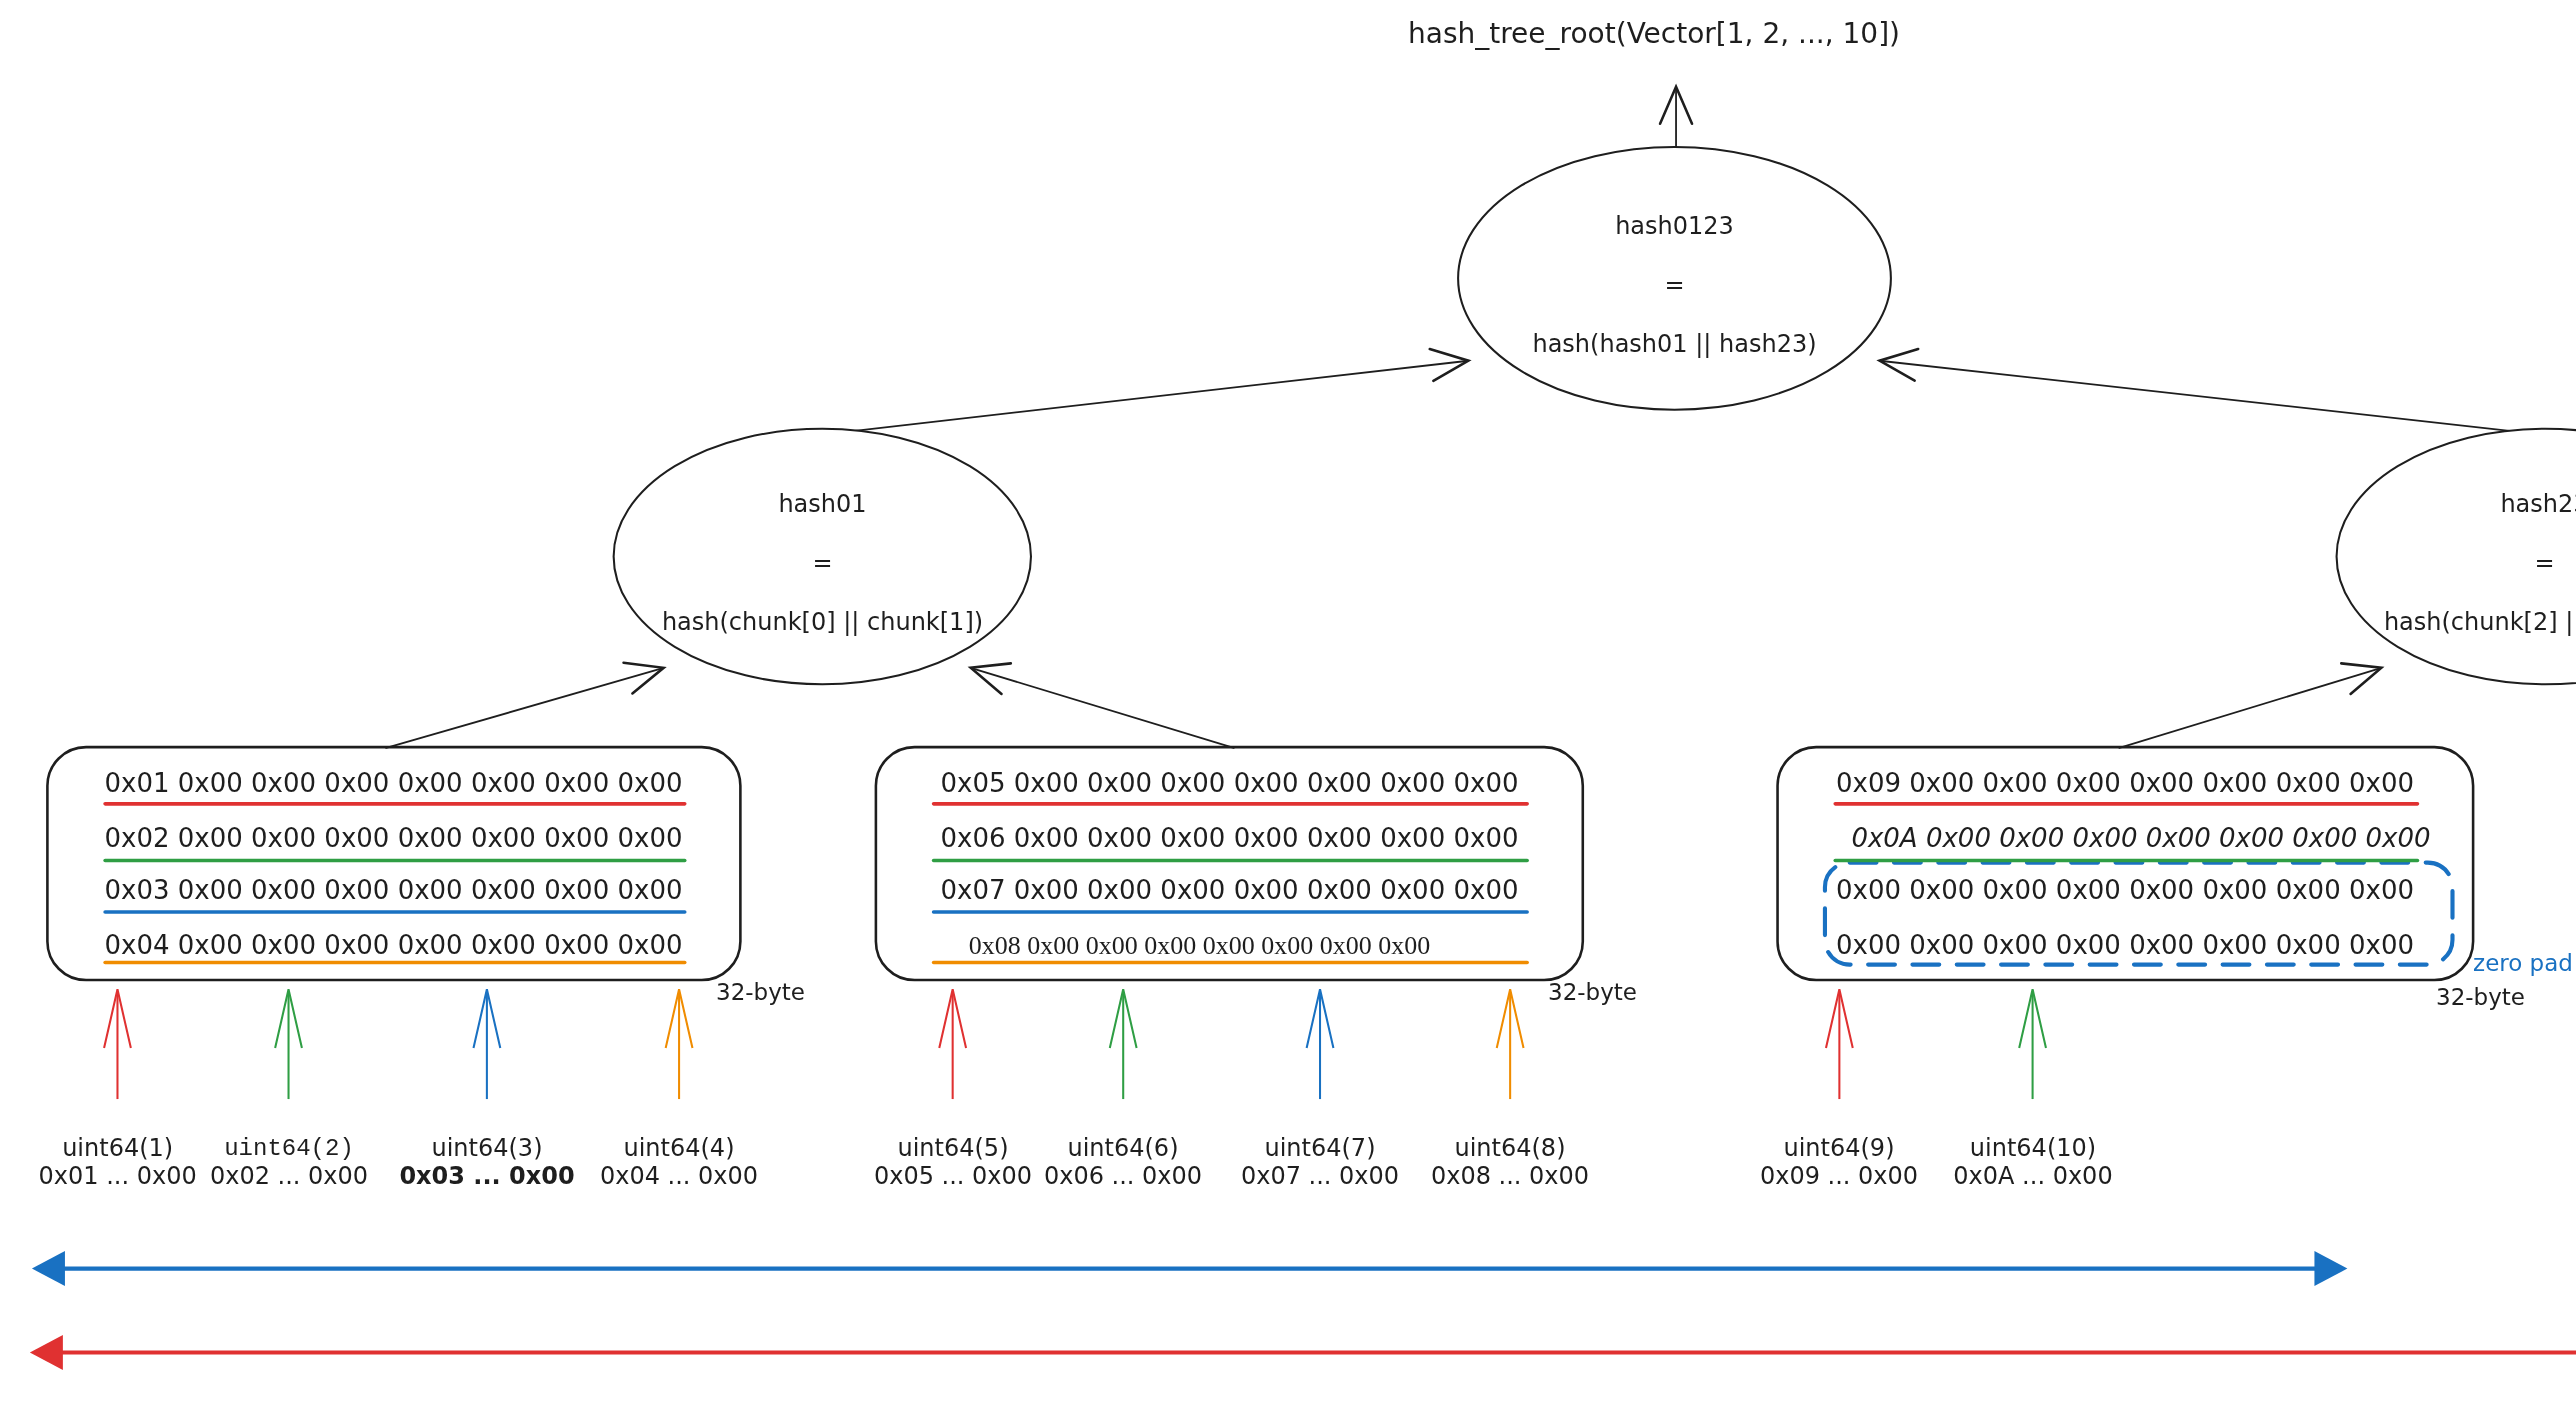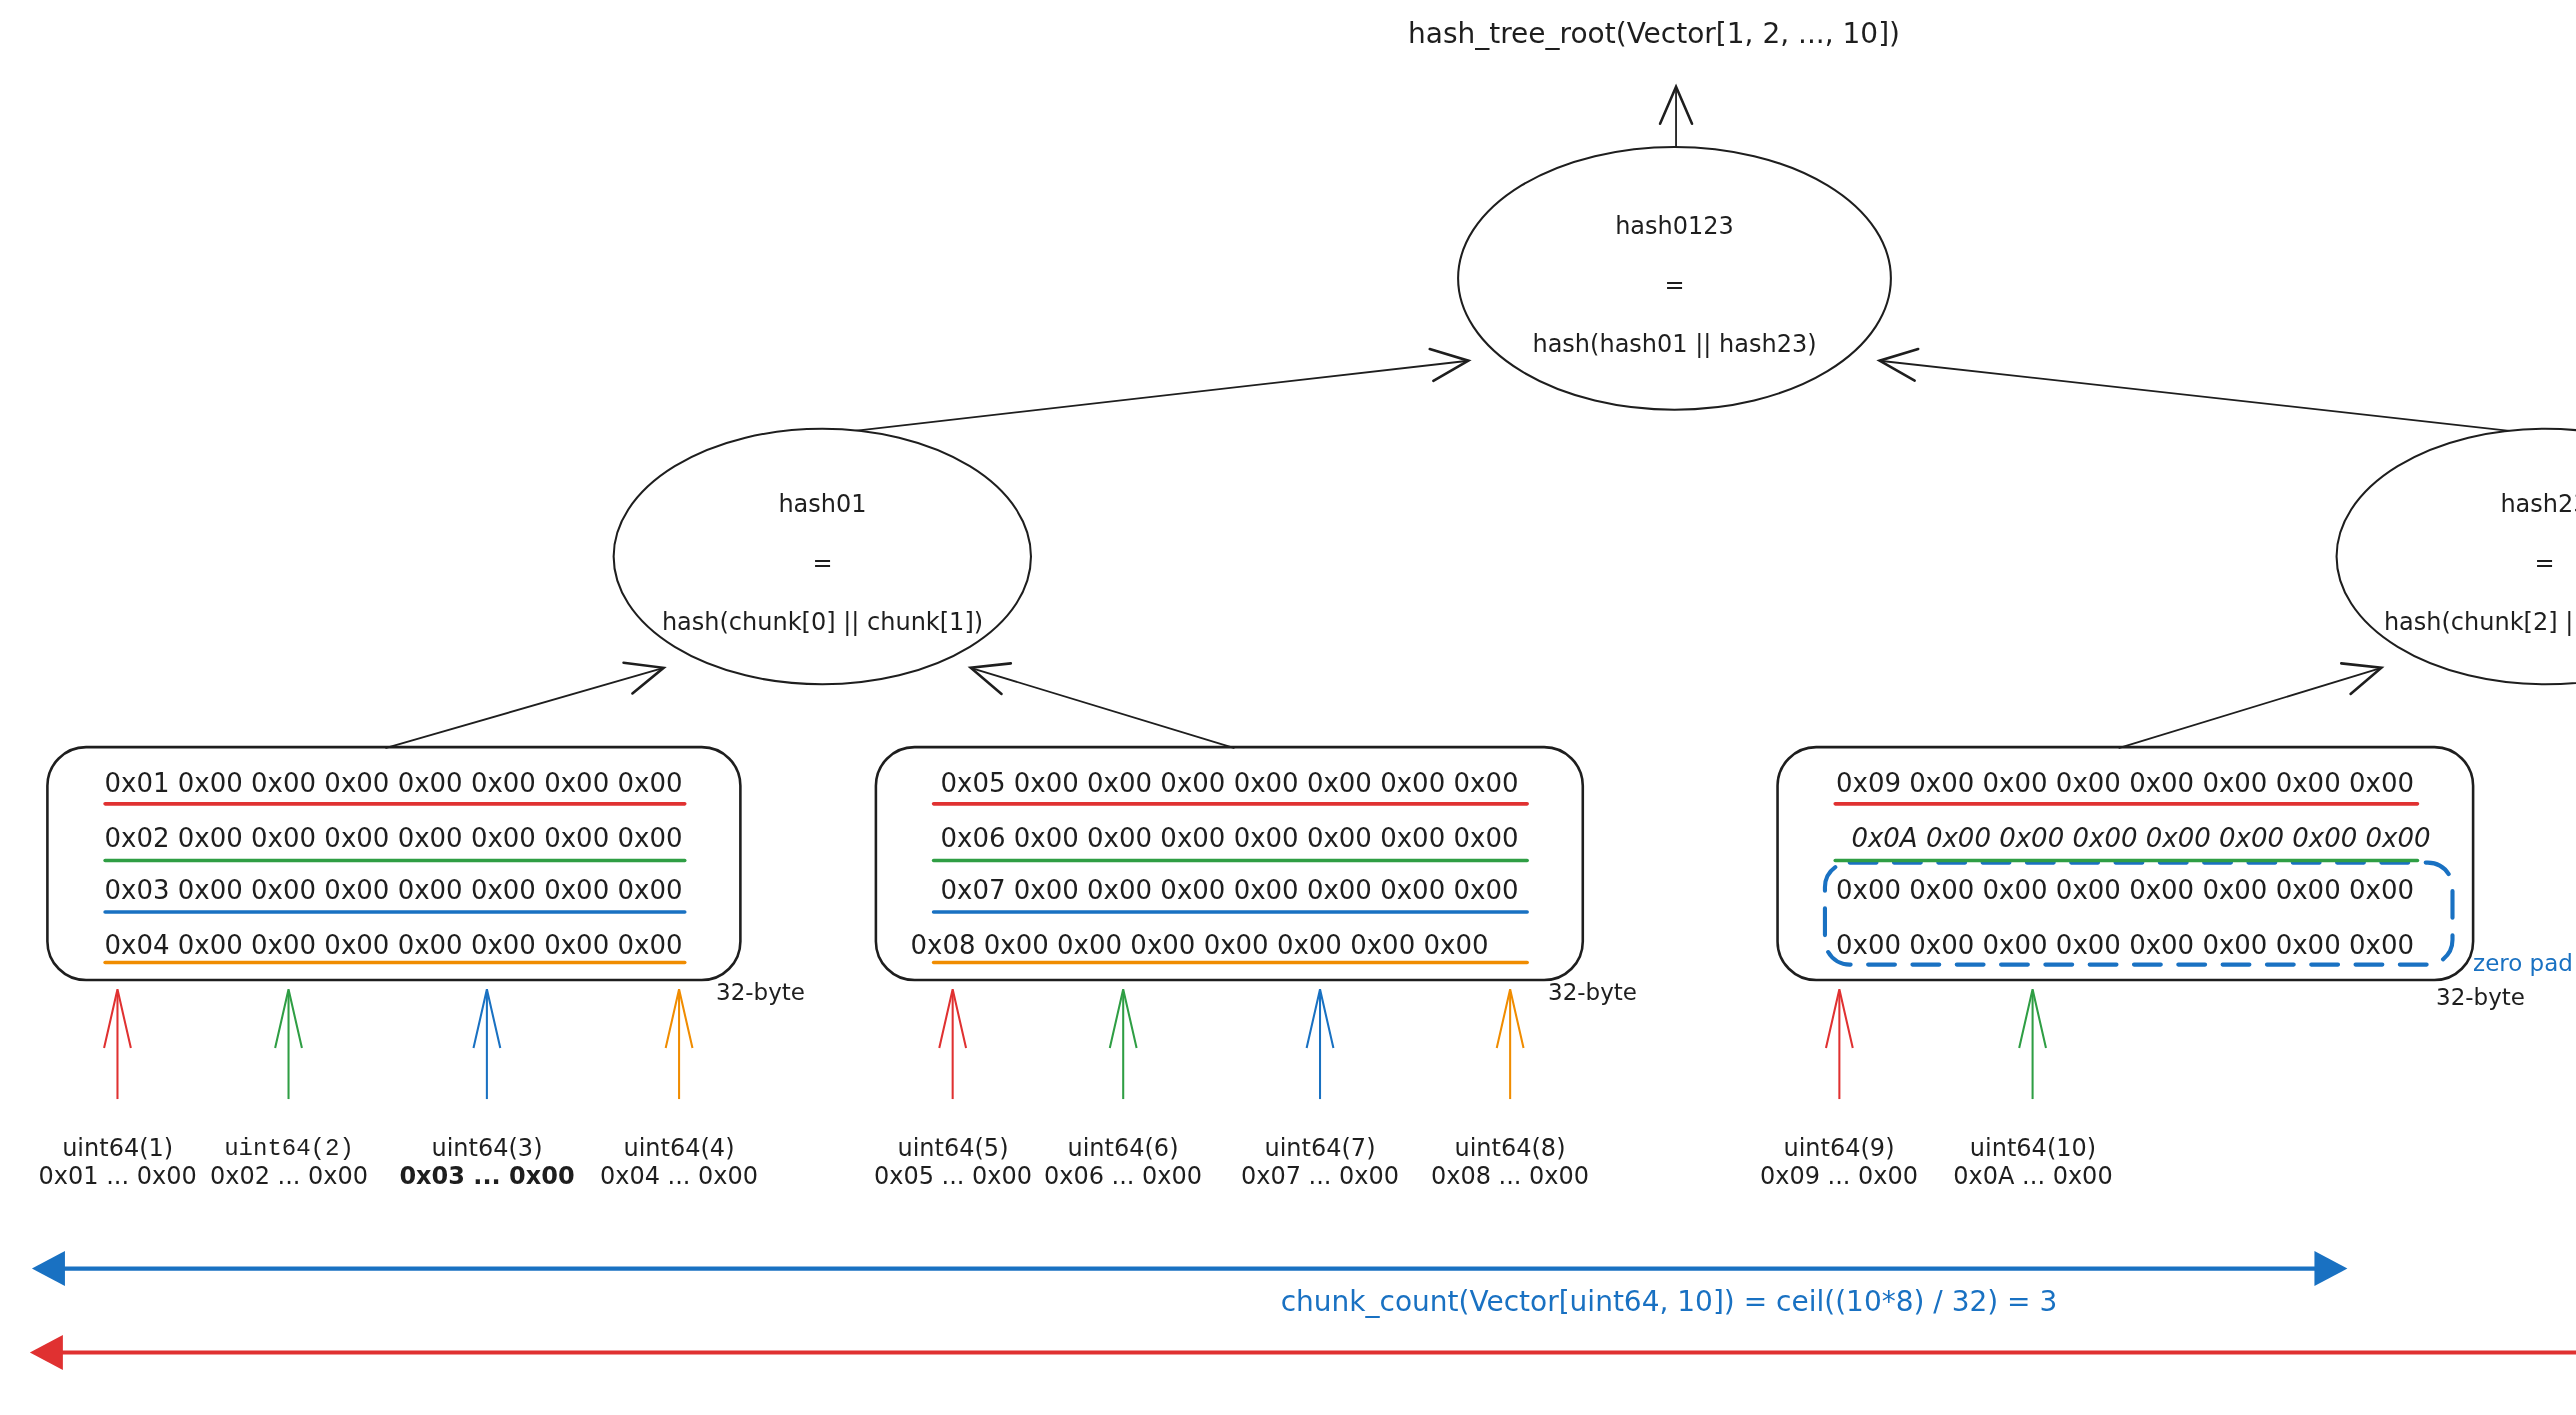--- a/index.html
+++ b/index.html
@@ -111,21 +111,21 @@
   </div>
 
   <div id="rows-layer">
       <div class="txt row" style="left: 47px; width: 693px; top: 768px;">0x01 0x00 0x00 0x00 0x00 0x00 0x00 0x00</div>
       <div class="txt row" style="left: 47px; width: 693px; top: 823px;">0x02 0x00 0x00 0x00 0x00 0x00 0x00 0x00</div>
       <div class="txt row" style="left: 47px; width: 693px; top: 875px;">0x03 0x00 0x00 0x00 0x00 0x00 0x00 0x00</div>
       <div class="txt row" style="left: 47px; width: 693px; top: 930px;">0x04 0x00 0x00 0x00 0x00 0x00 0x00 0x00</div>
       <div class="txt row" style="left: 876px; width: 707px; top: 768px;">0x05 0x00 0x00 0x00 0x00 0x00 0x00 0x00</div>
       <div class="txt row" style="left: 876px; width: 707px; top: 823px;">0x06 0x00 0x00 0x00 0x00 0x00 0x00 0x00</div>
       <div class="txt row" style="left: 876px; width: 707px; top: 875px;">0x07 0x00 0x00 0x00 0x00 0x00 0x00 0x00</div>
-      <div class="txt row" style="left: 876px; width: 647px; top: 930px;">0x08 0x00 0x00 0x00 0x00 0x00 0x00 0x00</div>
+      <div class="txt row" style="left: 876px; width: 647px; top: 930px; font-family: Liberation Serif, serif;">0x08 0x00 0x00 0x00 0x00 0x00 0x00 0x00</div>
       <div class="txt row" style="left: 1777px; width: 696px; top: 768px;">0x09 0x00 0x00 0x00 0x00 0x00 0x00 0x00</div>
       <div class="txt row" style="left: 1777px; width: 728px; top: 823px; font-style: italic;">0x0A 0x00 0x00 0x00 0x00 0x00 0x00 0x00</div>
       <div class="txt row" style="left: 1777px; width: 696px; top: 875px;">0x00 0x00 0x00 0x00 0x00 0x00 0x00 0x00</div>
       <div class="txt row" style="left: 1777px; width: 696px; top: 930px;">0x00 0x00 0x00 0x00 0x00 0x00 0x00 0x00</div>
       <div class="txt input-l1" style="left: 6.7px; top: 1134px;">uint64(1)</div>
       <div class="txt input-l2" style="left: 6.7px; top: 1162px;">0x01 ... 0x00</div>
       <div class="txt input-l1" style="left: 178px; top: 1134px; font-family: Liberation Mono, monospace;">uint64(2)</div>
       <div class="txt input-l2" style="left: 178px; top: 1162px;">0x02 ... 0x00</div>
       <div class="txt input-l1" style="left: 376px; top: 1134px;">uint64(3)</div>
       <div class="txt input-l2" style="left: 376px; top: 1162px; font-weight: bold;">0x03 ... 0x00</div>
@@ -144,16 +144,15 @@
       <div class="txt input-l1" style="left: 1922px; top: 1134px;">uint64(10)</div>
       <div class="txt input-l2" style="left: 1922px; top: 1162px;">0x0A ... 0x00</div>
     </div>
 
   <div class="txt size-label" style="left:683px; top:977px;">32-byte</div>
   <div class="txt size-label" style="left:1515px; top:977px;">32-byte</div>
   <div class="txt size-label" style="left:2403px; top:982px;">32-byte</div>
 
   <div class="txt zero-pad" style="left:2443px; top:949px;">zero pad</div>
 
-  <div class="txt measure blue" style="left:1154px; top:1285px;">chunk_count(Vector[uint64, 10]) = ceil((10*8) / 32) = 3</div>
 
 </div>
 
 
 </body></html>

